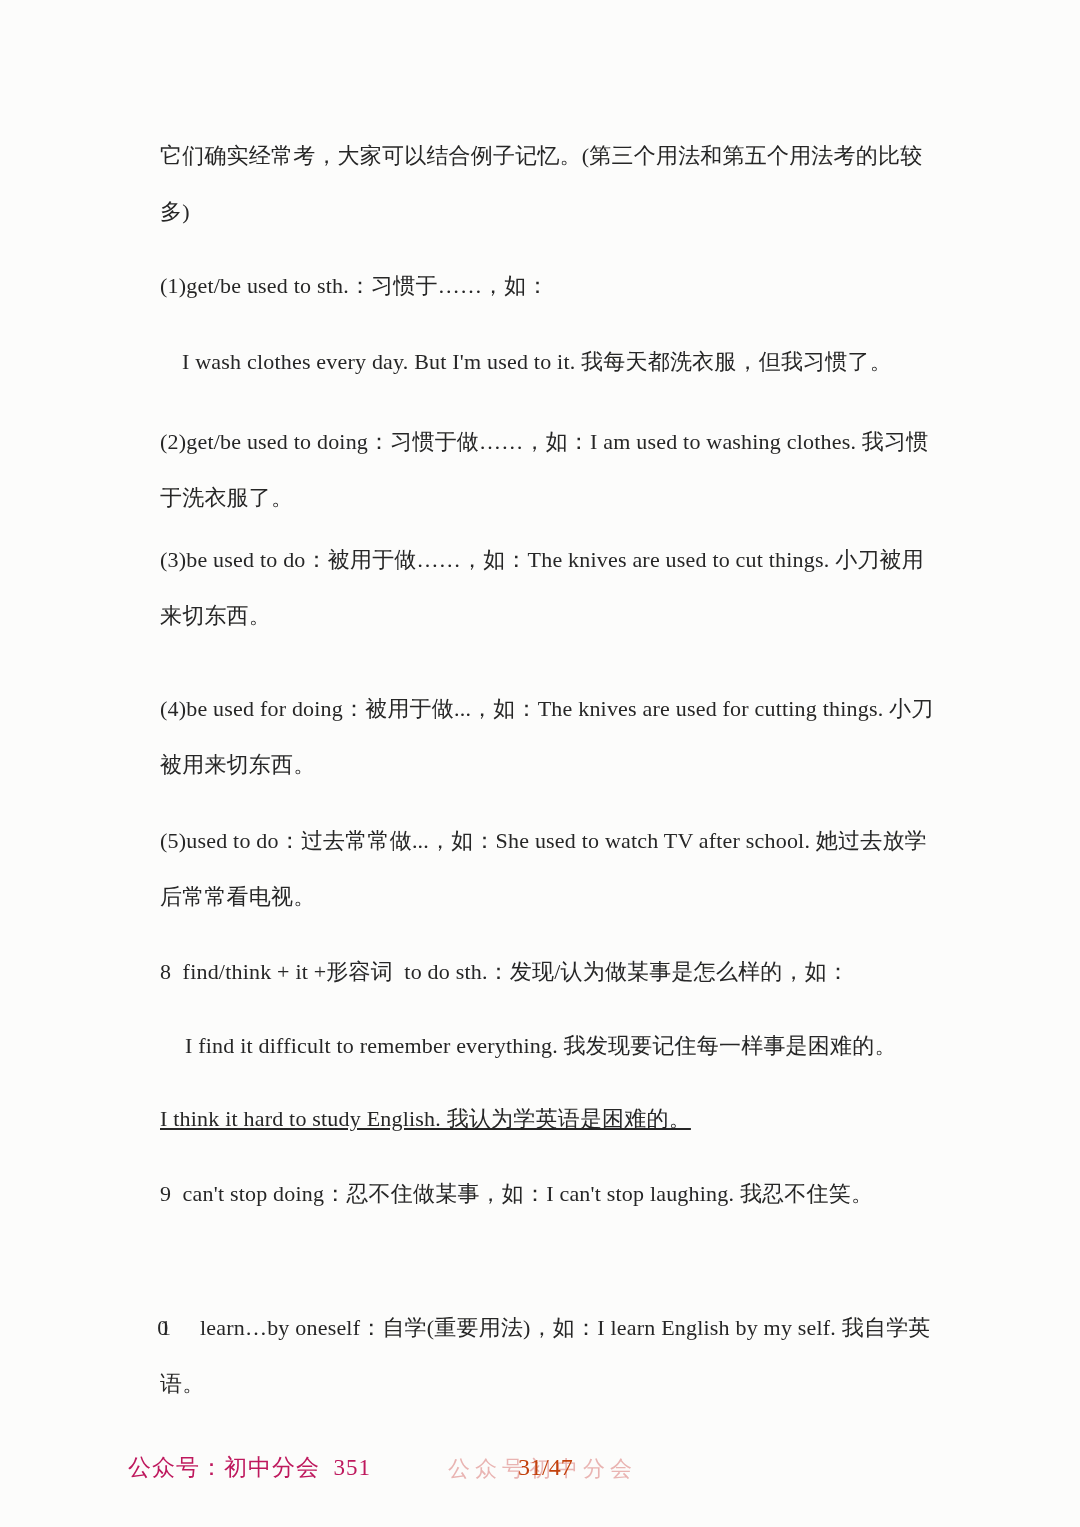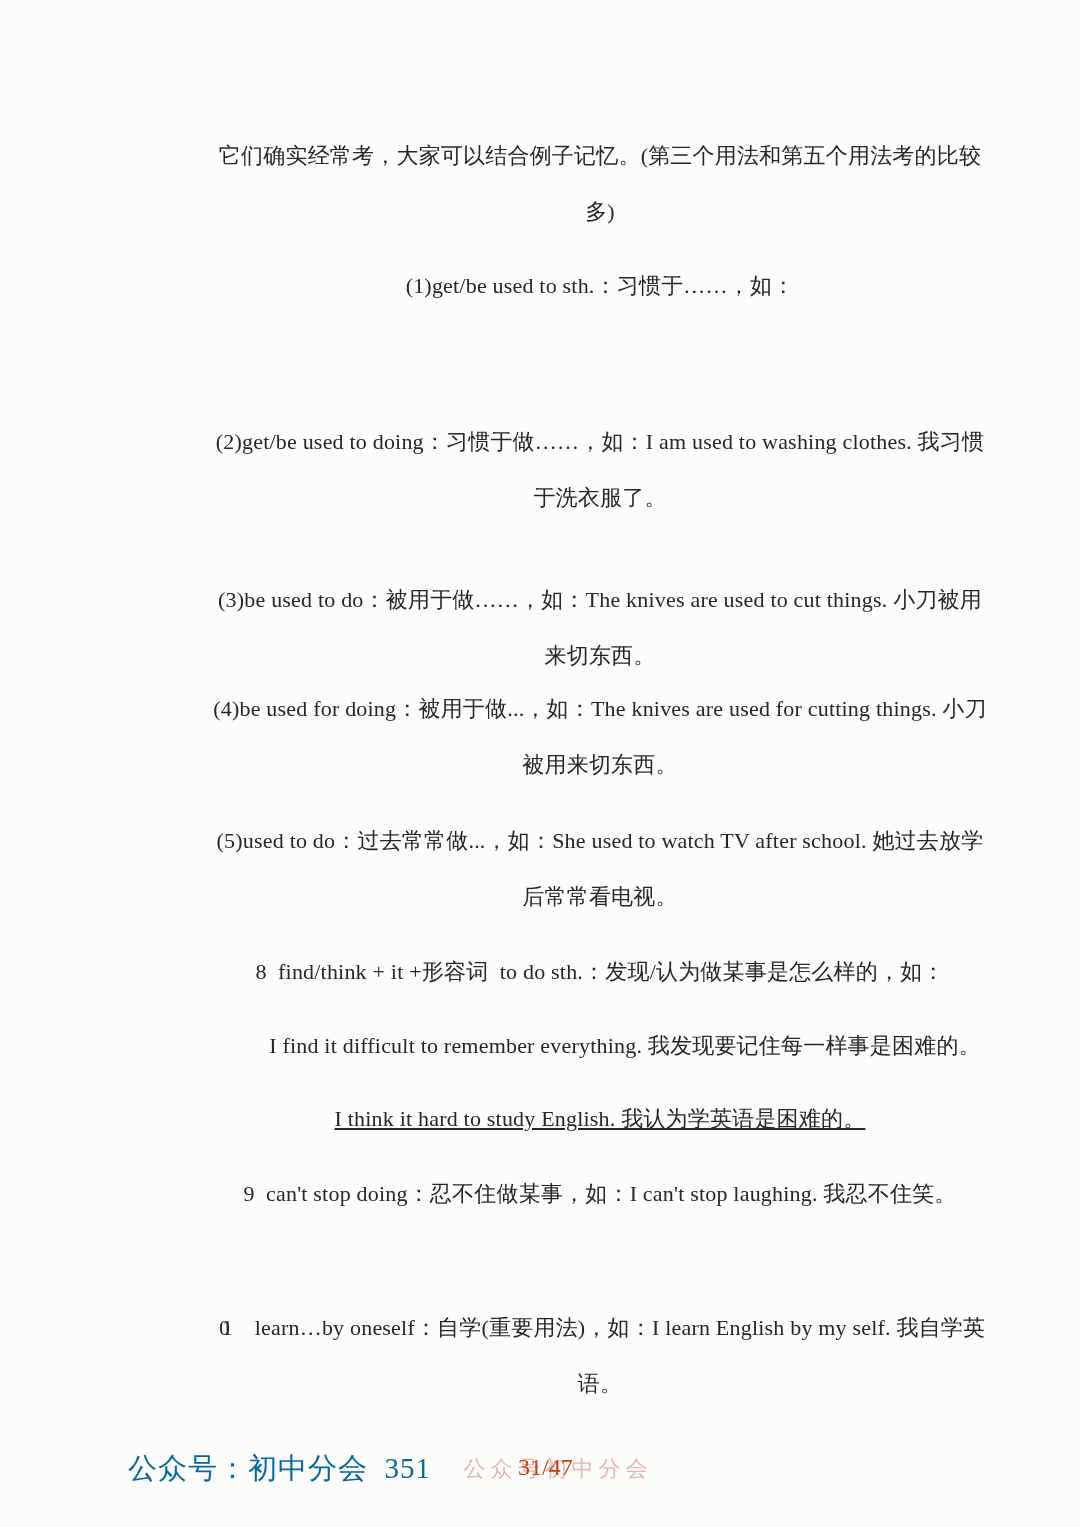--- a/index.html
+++ b/index.html
@@ -10,40 +10,39 @@
     width: 1080px;
     height: 1527px;
     position: relative;
     background: #fcfcfb;
     font-family: "Liberation Serif", "DejaVu Serif", serif;
     overflow: hidden;
   }
   .page {
     position: absolute;
     inset: 0;
-    text-align: center;
   }
   .para {
     position: absolute;
     left: 160px;
     width: 880px;
     font-size: 22px;
     line-height: 56px;
     color: #262626;
     white-space: pre-line;
     letter-spacing: 0.2px;
   }
   .para.indent {
     left: 182px;
   }
   .p-intro      { top: 128px; }
   .p-usage1     { top: 258px; }
   .p-example1   { top: 334px; }
   .p-usage2     { top: 414px; }
-  .p-usage3     { top: 572px; }
+  .p-usage3     { top: 532px; }
   .p-usage4     { top: 681px; }
   .p-usage5     { top: 813px; }
   .p-point8     { top: 944px; }
   .p-example8a  { top: 1018px; margin-left: 25px; }
   .p-example8b  { top: 1091px; text-decoration: underline; }
   .p-point9     { top: 1166px; }
   .p-point10    { top: 1244px; }
 
   
   .overlap-marker {
@@ -52,23 +51,23 @@
     margin-right: 26px;
     letter-spacing: -0.62em;
     white-space: nowrap;
     overflow: visible;
   }
 
   .footer-left {
     position: absolute;
     left: 128px;
     top: 1452px;
-    font-size: 29px;
+    font-size: 23px;
     line-height: 32px;
-    color: #0369a1;
+    color: #be185d;
     letter-spacing: 1px;
     z-index: 3;
   }
   .watermark {
     position: absolute;
     left: 448px;
     top: 1453px;
     width: 220px;
     font-size: 22px;
     line-height: 32px;
@@ -90,20 +89,21 @@
 </head>
 <body>
 
 <div class="page">
 
   <div class="para p-intro">它们确实经常考，大家可以结合例子记忆。(第三个用法和第五个用法考的比较
 多)</div>
 
   <div class="para p-usage1">(1)get/be used to sth.：习惯于……，如：</div>
 
+  <div class="para indent p-example1">I wash clothes every day. But I'm used to it. 我每天都洗衣服，但我习惯了。</div>
 
   <div class="para p-usage2">(2)get/be used to doing：习惯于做……，如：I am used to washing clothes. 我习惯
 于洗衣服了。</div>
 
   <div class="para p-usage3">(3)be used to do：被用于做……，如：The knives are used to cut things. 小刀被用
 来切东西。</div>
 
   <div class="para p-usage4">(4)be used for doing：被用于做...，如：The knives are used for cutting things. 小刀
 被用来切东西。</div>
 

